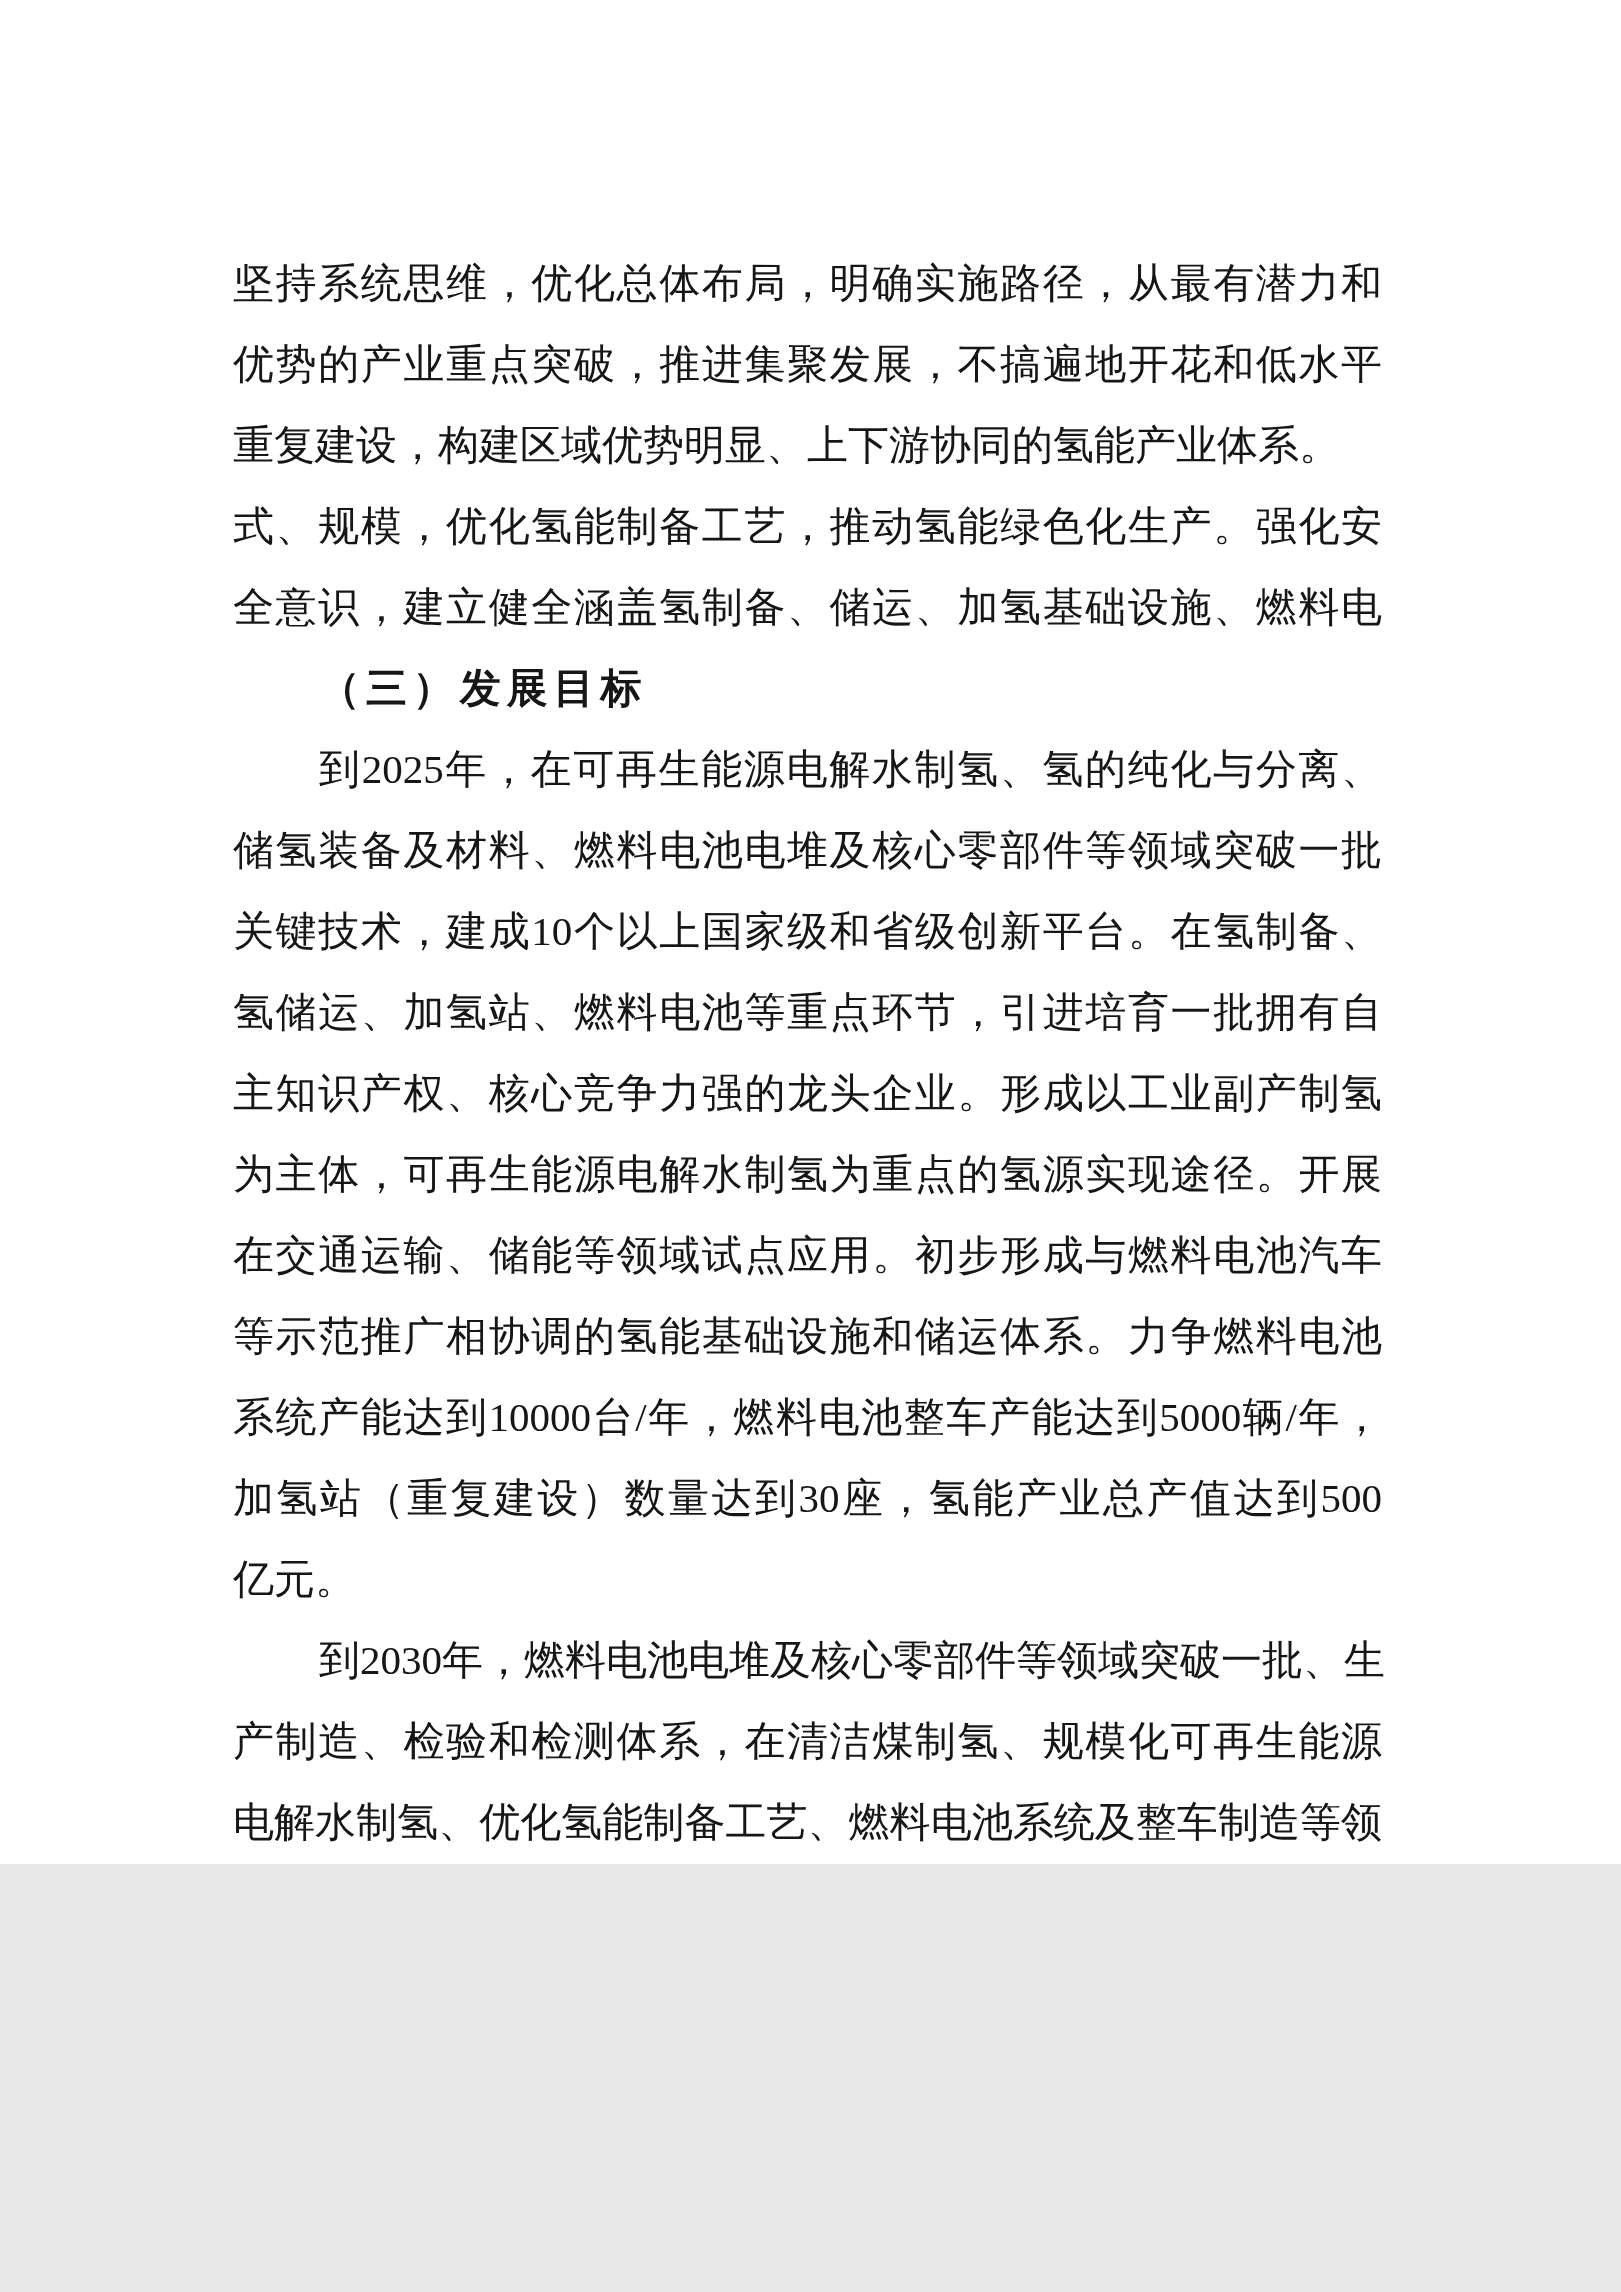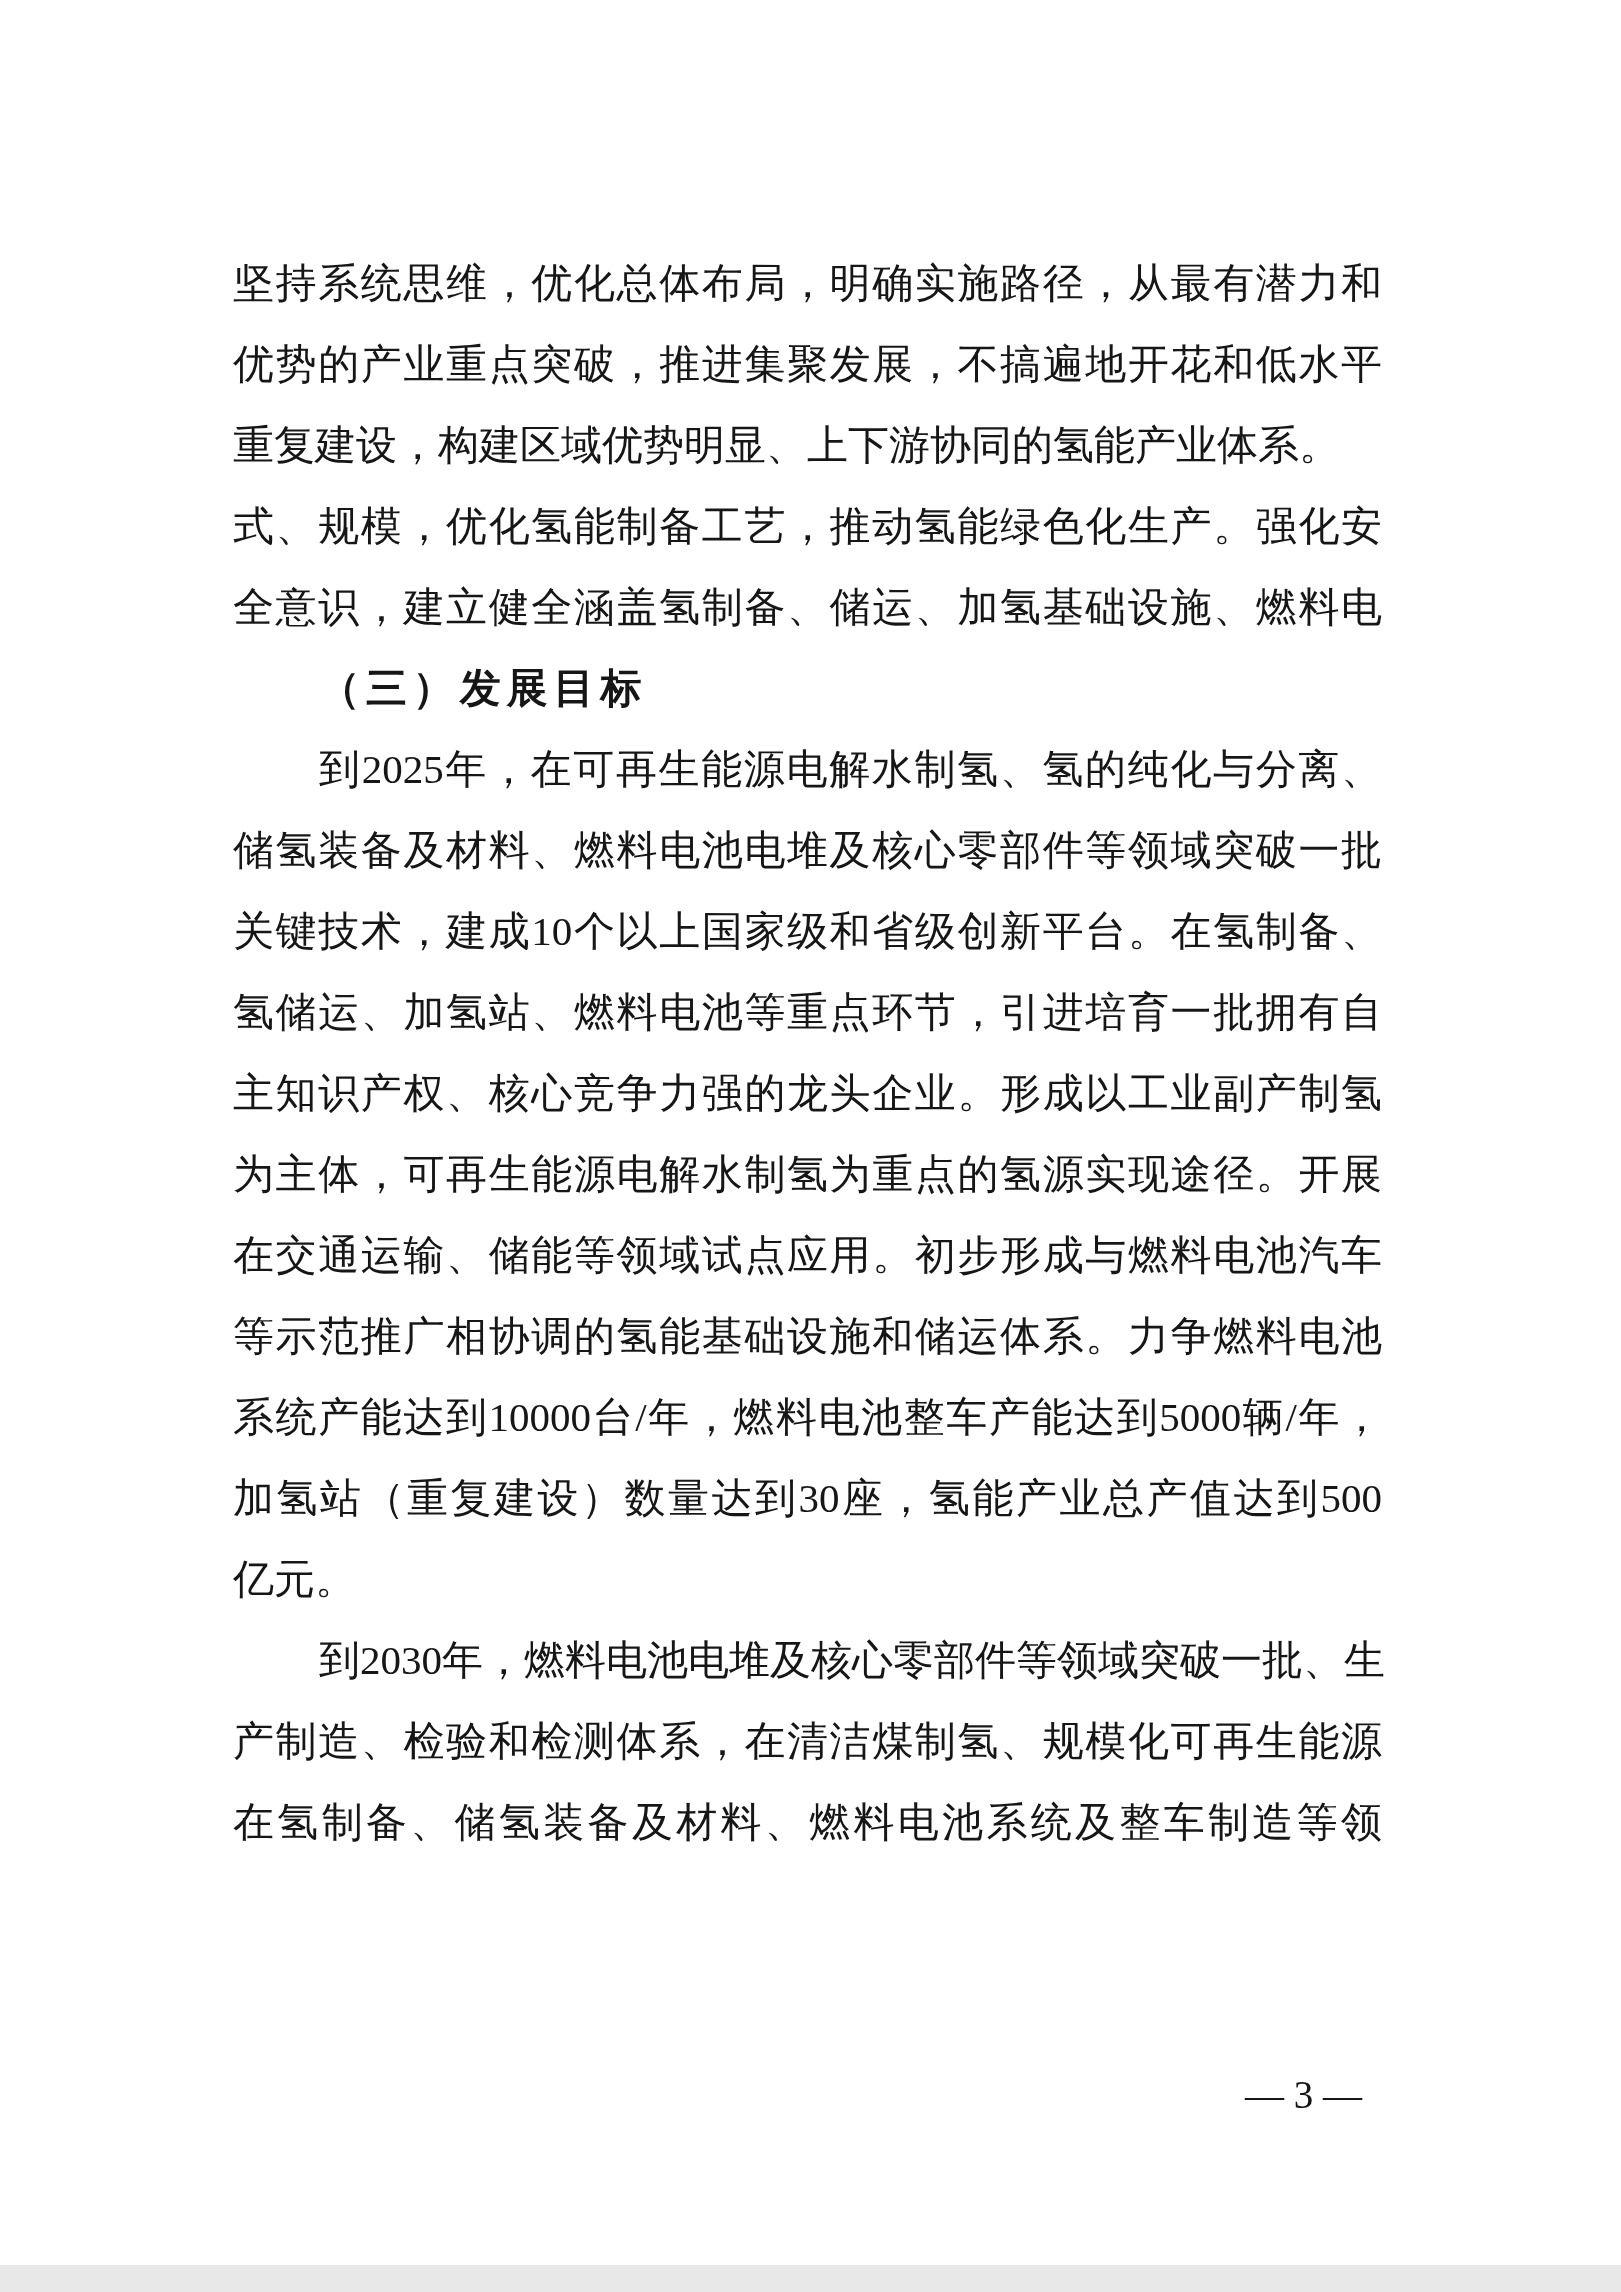--- a/index.html
+++ b/index.html
@@ -3,21 +3,21 @@
 <meta charset="utf-8">
 <style>
   html, body {
     margin: 0;
     padding: 0;
     background: #e8e8e8;
   }
   .page {
     position: relative;
     width: 1621px;
-    height: 2265px;
+    height: 1864px;
     margin: 0 auto;
     background: #ffffff;
     color: #161616;
     font-family: "Liberation Serif", "DejaVu Serif", serif;
     overflow: hidden;
   }
   .text-block {
     position: absolute;
     left: 233px;
     top: 243px;
@@ -79,19 +79,19 @@
     <div class="line just">主知识产权、核心竞争力强的龙头企业。形成以工业副产制氢</div>
     <div class="line just">为主体，可再生能源电解水制氢为重点的氢源实现途径。开展</div>
     <div class="line just">在交通运输、储能等领域试点应用。初步形成与燃料电池汽车</div>
     <div class="line just">等示范推广相协调的氢能基础设施和储运体系。力争燃料电池</div>
     <div class="line just">系统产能达到10000台/年，燃料电池整车产能达到5000辆/年，</div>
     <div class="line just">加氢站（重复建设）数量达到30座，氢能产业总产值达到500</div>
     <div class="line">亿元。</div>
 
     <div class="line just indent">到2030年，燃料电池电堆及核心零部件等领域突破一批、生</div>
     <div class="line just">产制造、检验和检测体系，在清洁煤制氢、规模化可再生能源</div>
-    <div class="line just">在氢制备、储氢装备及材料、燃料电池系统及整车制造等领</div>
+    <div class="line just">电解水制氢、优化氢能制备工艺、燃料电池系统及整车制造等领</div>
 
   </div>
 
   <div class="page-number">— 3 —</div>
 </div>
 
 
 </body></html>

